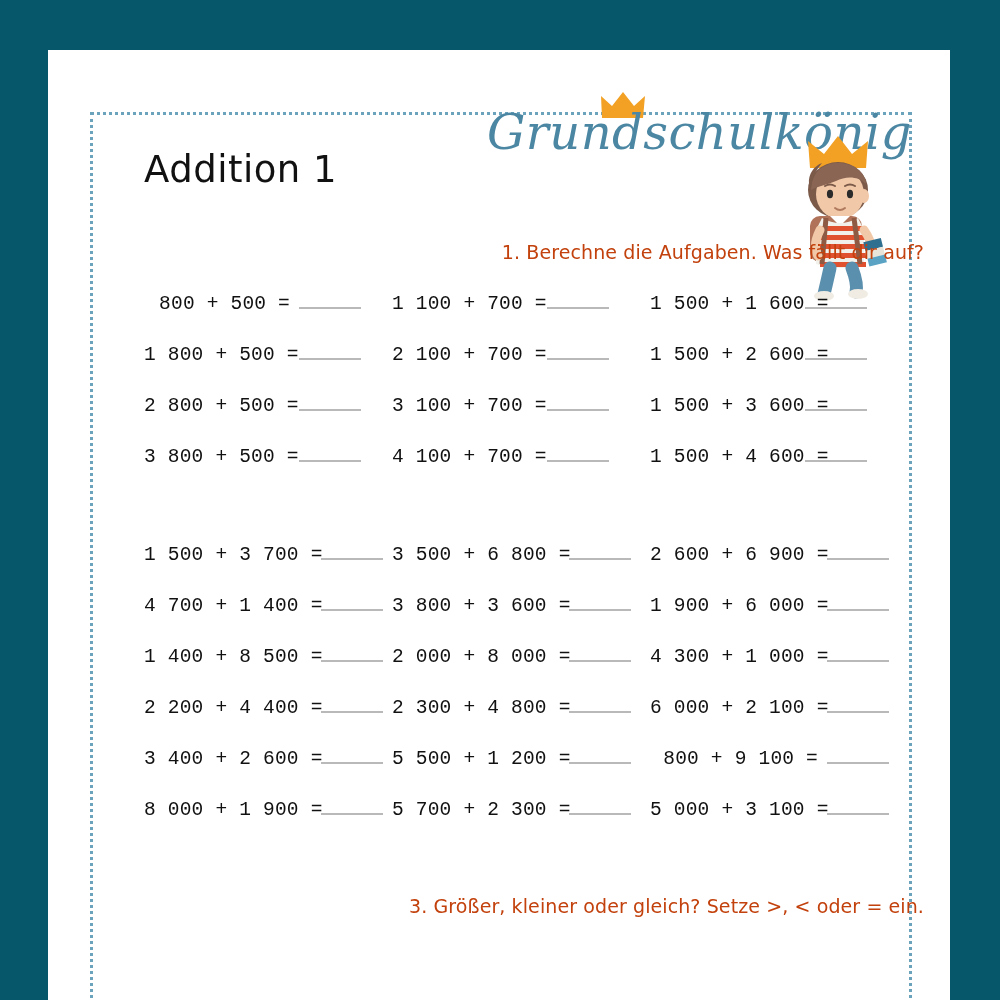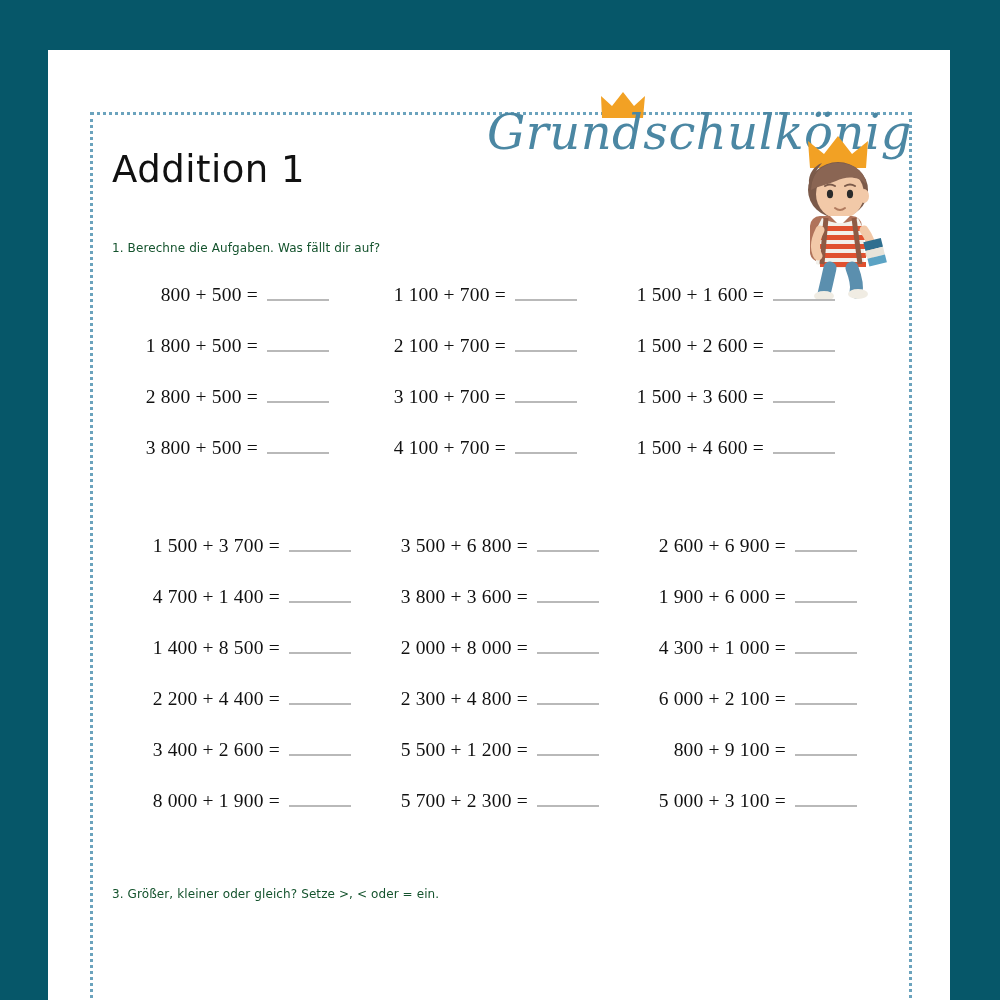--- a/index.html
+++ b/index.html
@@ -75,58 +75,59 @@
     position: absolute;
     right: 52px;
     top: 82px;
     width: 120px;
     height: 170px;
   }
 
   
   .content {
     position: absolute;
-    left: 64px;
+    left: 96px;
     top: 60px;
     width: 780px;
   }
 
   .page-title {
     font-family: "DejaVu Sans", sans-serif;
     font-size: 37px;
     font-weight: 400;
     color: #111111;
     letter-spacing: 0.5px;
     margin-top: 38px;
     margin-bottom: 0;
   }
 
   .section {
     margin-top: 0;
   }
 
   .section-prompt {
     font-family: "DejaVu Sans", sans-serif;
-    font-size: 12px;
-    color: #14532d;
+    font-size: 19px;
+    color: #c2410c;
     letter-spacing: 0.1px;
     white-space: nowrap;
+    text-align: right;
   }
 
   .grid {
     display: grid;
     grid-template-columns: 248px 258px 258px;
   }
 
   .eqrow {
     display: flex;
     align-items: baseline;
     justify-content: flex-start;
     white-space: nowrap;
-    font-family: Liberation Serif, serif;
+    font-family: Liberation Mono, monospace;
     font-size: 19.5px;
     color: #111111;
   }
 
   .eq-expr {
     display: inline-block;
     text-align: right;
     letter-spacing: 0.2px;
   }
 

